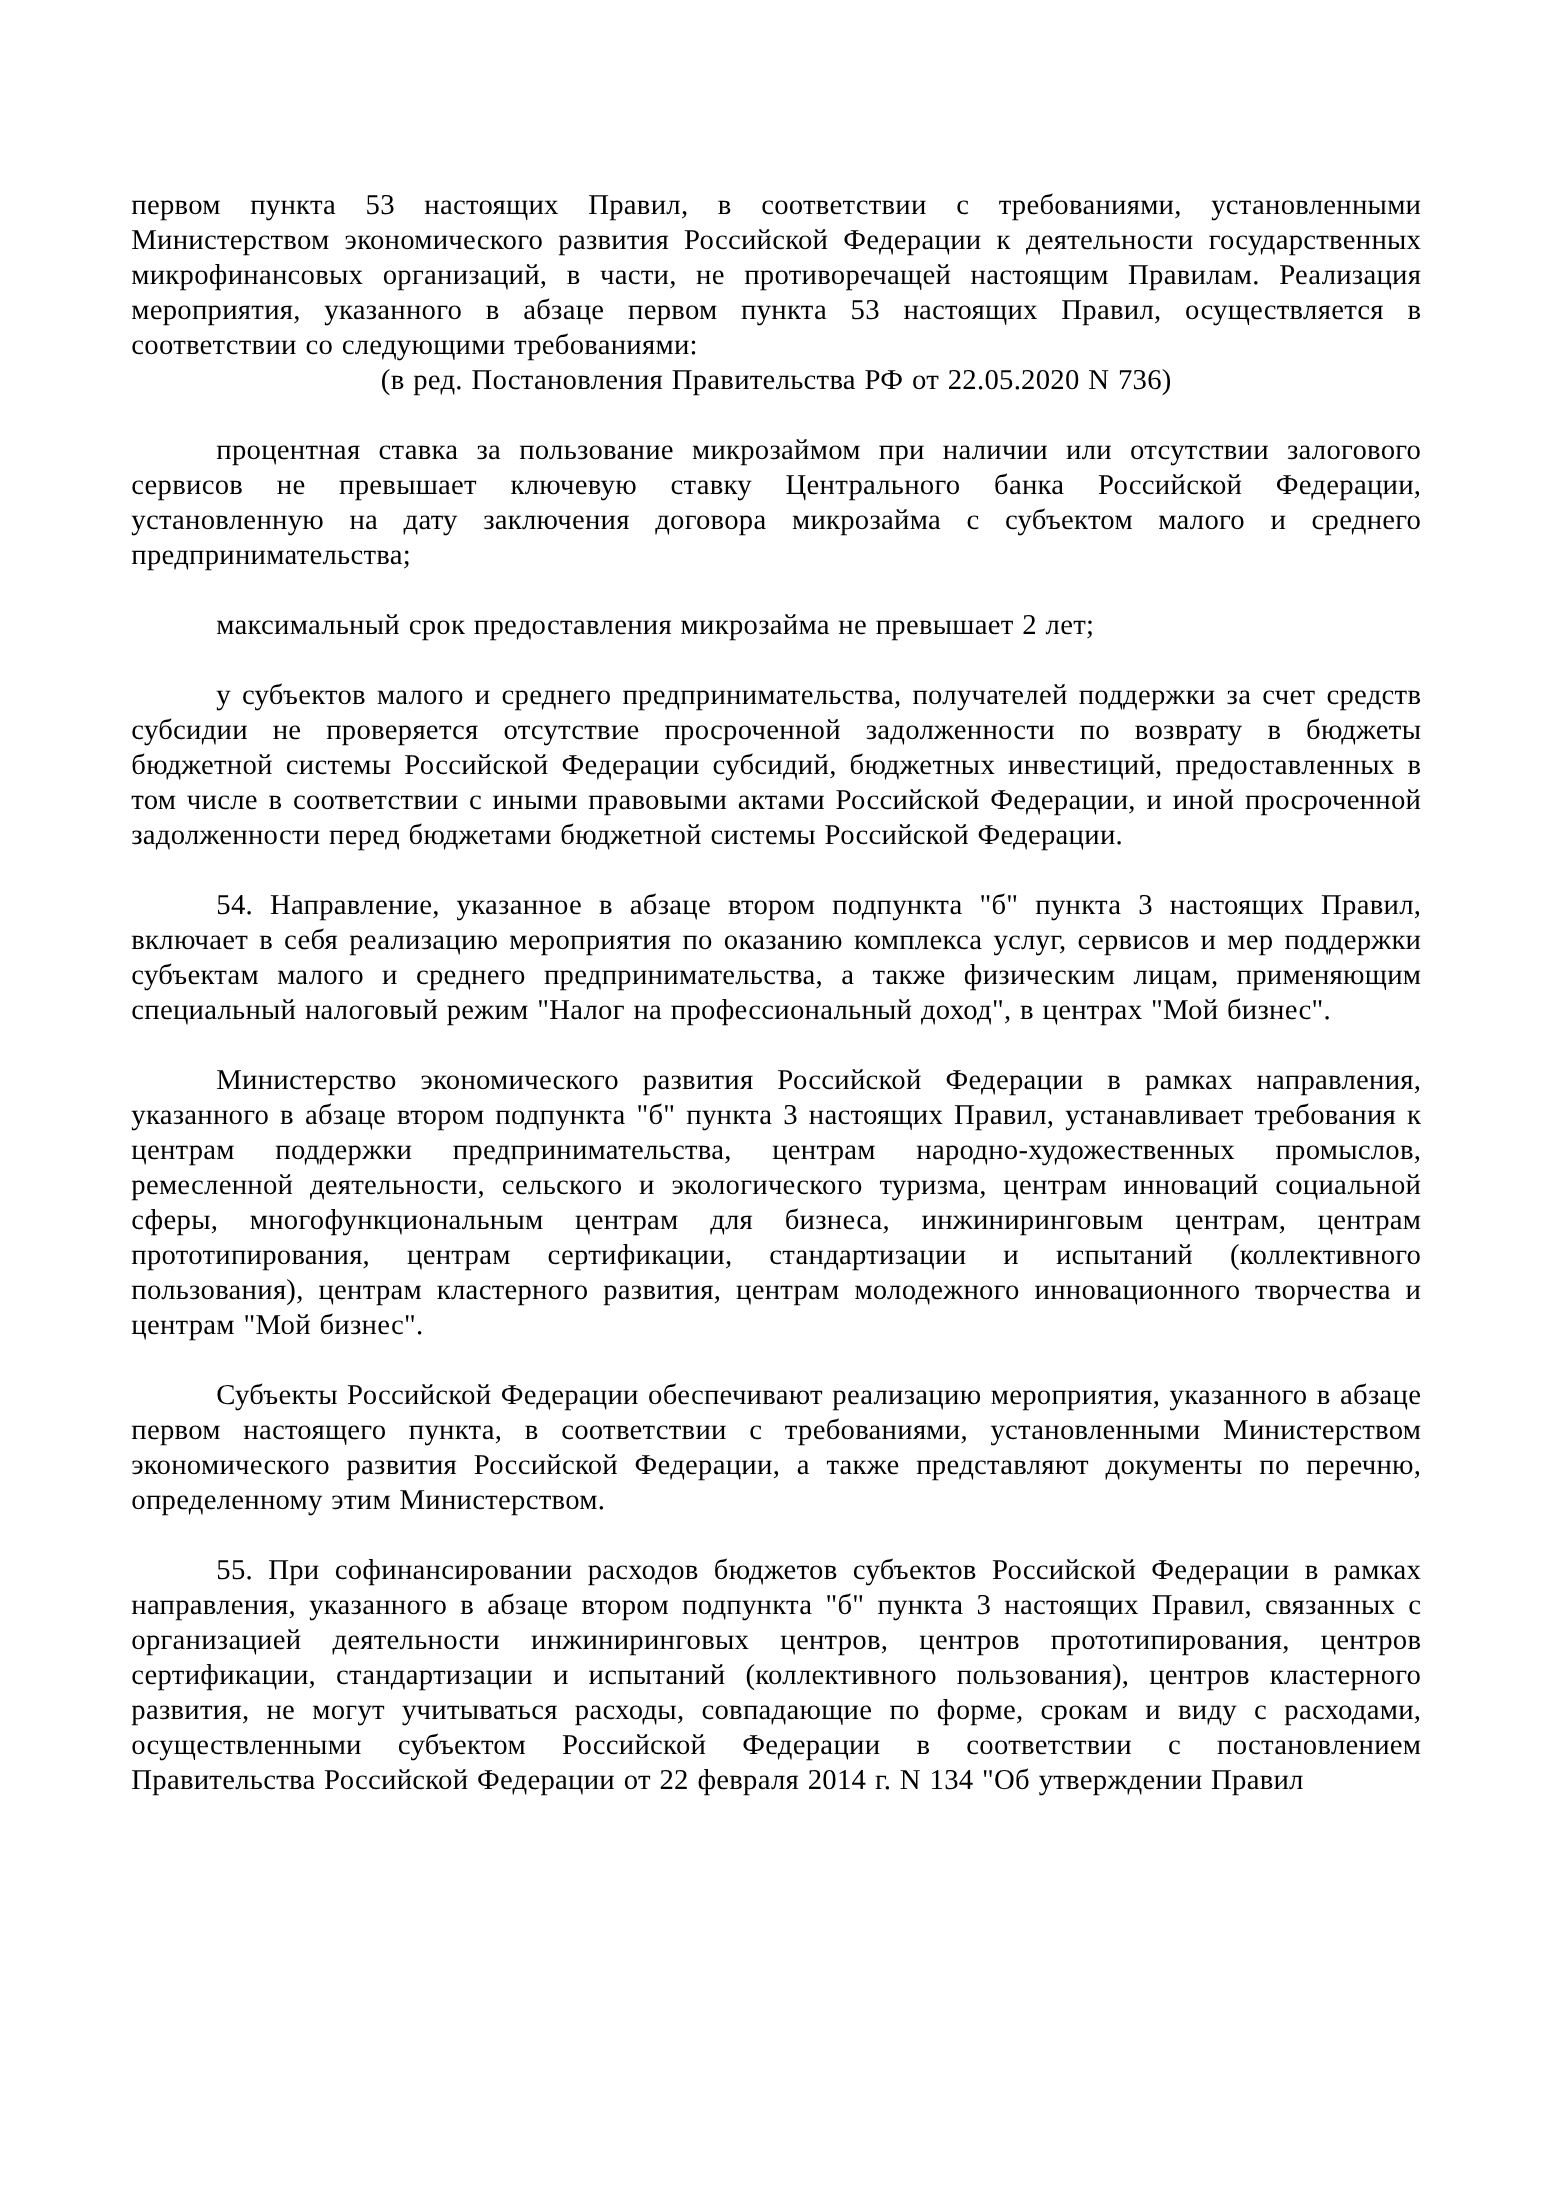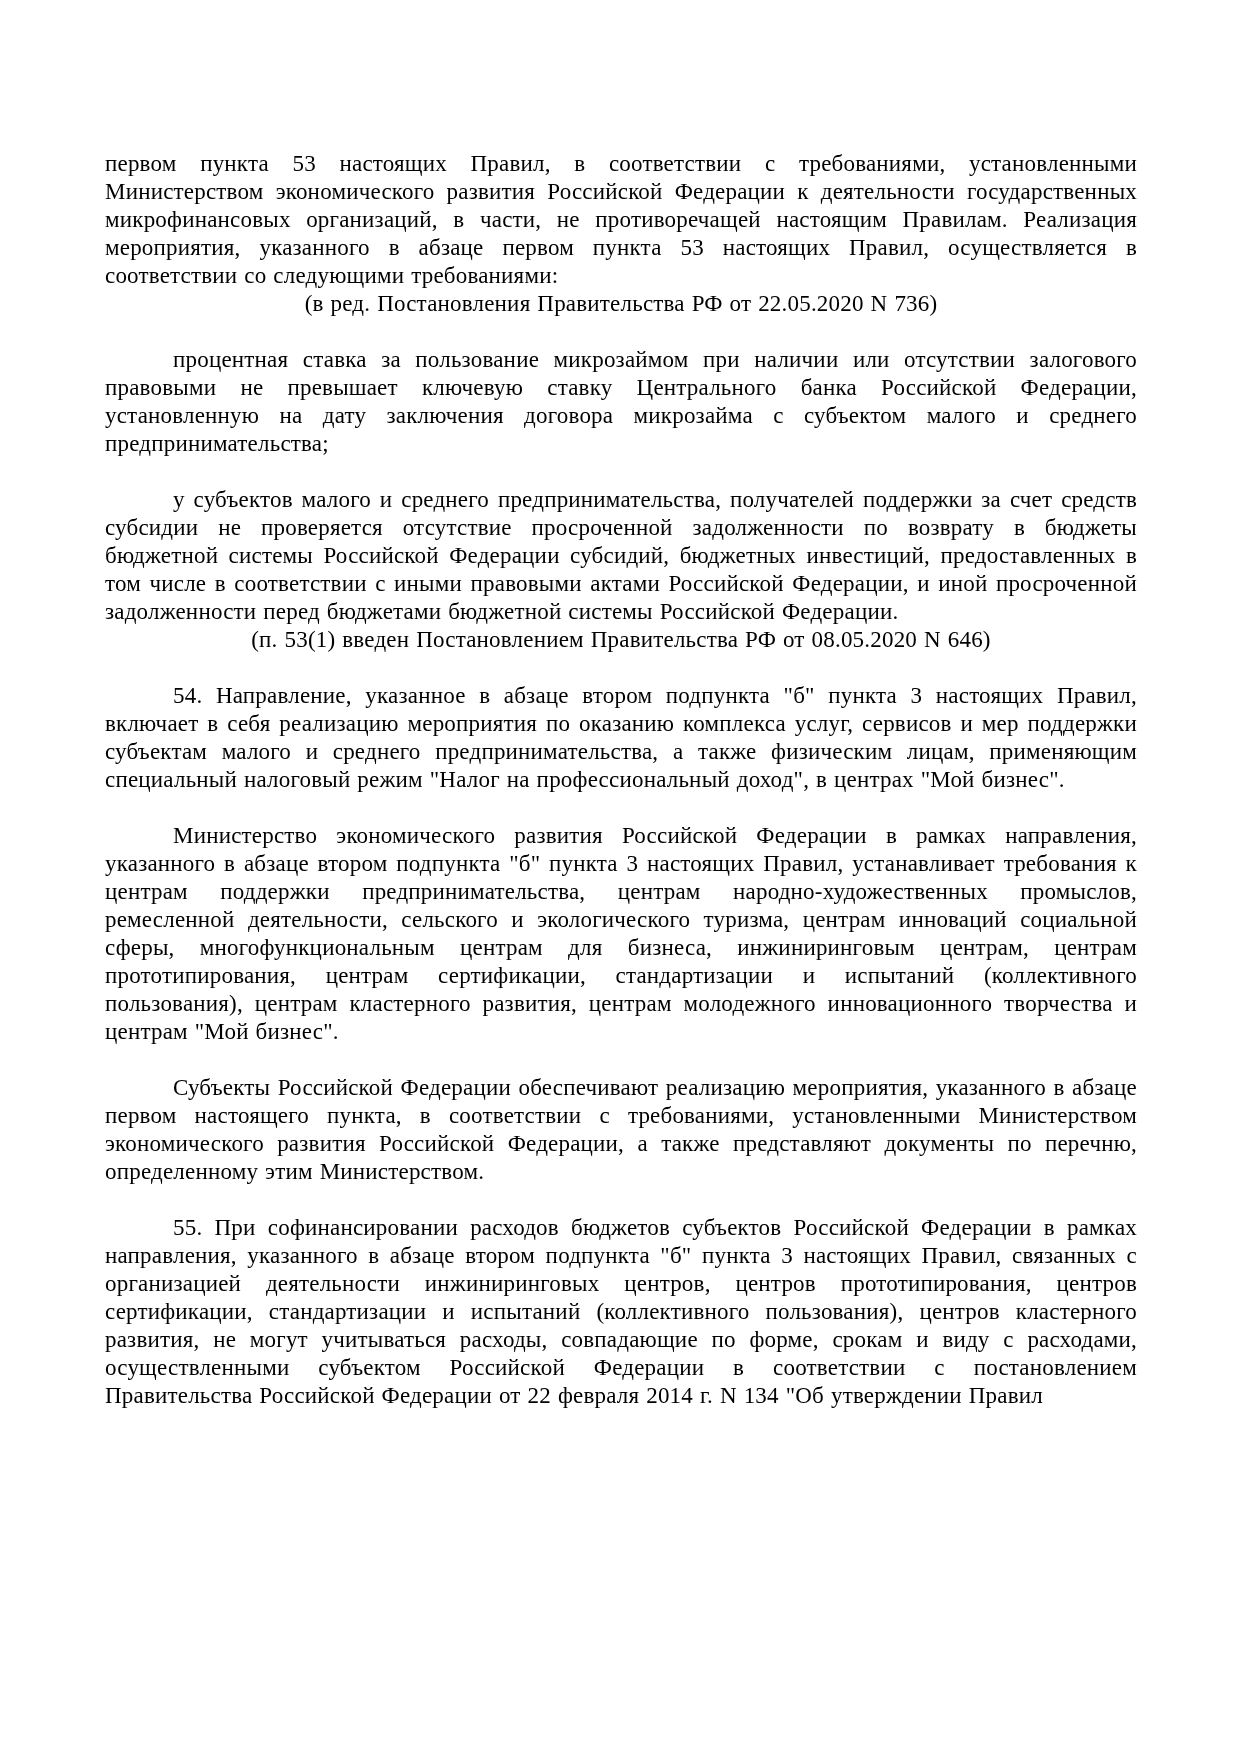--- a/index.html
+++ b/index.html
@@ -43,21 +43,21 @@
     text-align: center;
   }
 </style>
 </head>
 <body>
 
 <div class="page">
   <div class="doc-body" id="doc-body">
       <p class="doc">первом пункта 53 настоящих Правил, в соответствии с требованиями, установленными Министерством экономического развития Российской Федерации к деятельности государственных микрофинансовых организаций, в части, не противоречащей настоящим Правилам. Реализация мероприятия, указанного в абзаце первом пункта 53 настоящих Правил, осуществляется в соответствии со следующими требованиями:</p>
       <p class="doc amendment">(в ред. Постановления Правительства РФ от 22.05.2020 N 736)</p>
-      <p class="doc indent gap">процентная ставка за пользование микрозаймом при наличии или отсутствии залогового правовыми не превышает ключевую ставку Центрального банка Российской Федерации, установленную на дату заключения договора микрозайма с субъектом малого и среднего предпринимательства;</p>
+      <p class="doc indent gap">процентная ставка за пользование микрозаймом при наличии или отсутствии залогового сервисов не превышает ключевую ставку Центрального банка Российской Федерации, установленную на дату заключения договора микрозайма с субъектом малого и среднего предпринимательства;</p>
+      <p class="doc indent gap">максимальный срок предоставления микрозайма не превышает 2 лет;</p>
       <p class="doc indent gap">у субъектов малого и среднего предпринимательства, получателей поддержки за счет средств субсидии не проверяется отсутствие просроченной задолженности по возврату в бюджеты бюджетной системы Российской Федерации субсидий, бюджетных инвестиций, предоставленных в том числе в соответствии с иными правовыми актами Российской Федерации, и иной просроченной задолженности перед бюджетами бюджетной системы Российской Федерации.</p>
-      <p class="doc amendment">(п. 53(1) введен Постановлением Правительства РФ от 08.05.2020 N 646)</p>
       <p class="doc indent gap">54. Направление, указанное в абзаце втором подпункта "б" пункта 3 настоящих Правил, включает в себя реализацию мероприятия по оказанию комплекса услуг, сервисов и мер поддержки субъектам малого и среднего предпринимательства, а также физическим лицам, применяющим специальный налоговый режим "Налог на профессиональный доход", в центрах "Мой бизнес".</p>
       <p class="doc indent gap">Министерство экономического развития Российской Федерации в рамках направления, указанного в абзаце втором подпункта "б" пункта 3 настоящих Правил, устанавливает требования к центрам поддержки предпринимательства, центрам народно-художественных промыслов, ремесленной деятельности, сельского и экологического туризма, центрам инноваций социальной сферы, многофункциональным центрам для бизнеса, инжиниринговым центрам, центрам прототипирования, центрам сертификации, стандартизации и испытаний (коллективного пользования), центрам кластерного развития, центрам молодежного инновационного творчества и центрам "Мой бизнес".</p>
       <p class="doc indent gap">Субъекты Российской Федерации обеспечивают реализацию мероприятия, указанного в абзаце первом настоящего пункта, в соответствии с требованиями, установленными Министерством экономического развития Российской Федерации, а также представляют документы по перечню, определенному этим Министерством.</p>
       <p class="doc indent gap">55. При софинансировании расходов бюджетов субъектов Российской Федерации в рамках направления, указанного в абзаце втором подпункта "б" пункта 3 настоящих Правил, связанных с организацией деятельности инжиниринговых центров, центров прототипирования, центров сертификации, стандартизации и испытаний (коллективного пользования), центров кластерного развития, не могут учитываться расходы, совпадающие по форме, срокам и виду с расходами, осуществленными субъектом Российской Федерации в соответствии с постановлением Правительства Российской Федерации от 22 февраля 2014 г. N 134 "Об утверждении Правил</p>
     </div>
 </div>
 
 </body></html>

